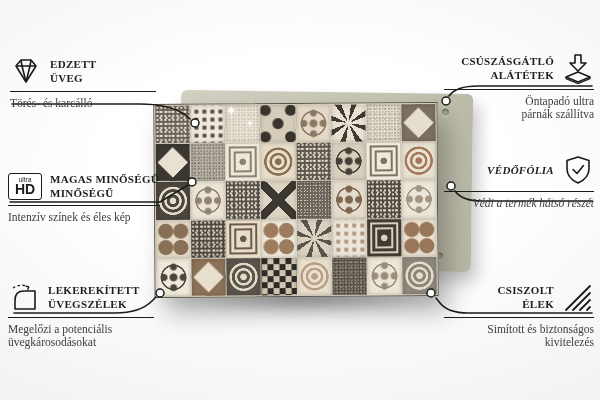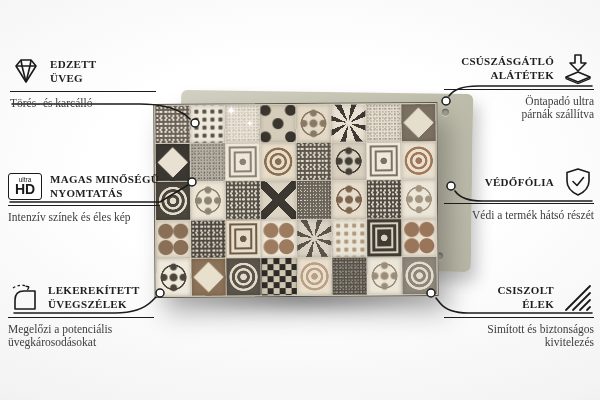--- a/index.html
+++ b/index.html
@@ -208,21 +208,21 @@
   <div class="callout left" style="left:8px;top:172px;width:152px;">
     <div class="head">
       <span class="ico">
         <span class="uhd">
           <span class="u">ultra</span>
           <span class="h">HD</span>
         </span>
       </span>
       <div class="titles">
         <div>MAGAS MINŐSÉGŰ</div>
-        <div>NYOMTATÁS</div>
+        <div>MINŐSÉGŰ</div>
       </div>
     </div>
     <div class="rule"></div>
     <div class="sub">
       <div>Intenzív színek és éles kép</div>
     </div>
   </div>
 
   <div class="callout left" style="left:8px;top:282px;width:146px;">
     <div class="head">
@@ -259,21 +259,21 @@
         </svg>
       </span>
     </div>
     <div class="rule"></div>
     <div class="sub">
       <div>Öntapadó ultra</div>
       <div>párnák szállítva</div>
     </div>
   </div>
 
-  <div class="callout right" style="right:6px;top:166px;width:150px;">
+  <div class="callout right" style="right:6px;top:154px;width:150px;font-style:italic;">
     <div class="head">
       <div class="titles">
         <div>VÉDŐFÓLIA</div>
       </div>
       <span class="ico">
         <svg width="32" height="32" viewBox="0 0 32 32" fill="none" stroke="#1a1a1a" stroke-width="1.6" stroke-linejoin="round">
           <path d="M16 3 L27 6.5 V15 Q27 24 16 29 Q5 24 5 15 V6.5 Z"></path>
           <path d="M11 15.5 L15 19.5 L21.5 11.5" stroke-linecap="round"></path>
         </svg>
       </span>

